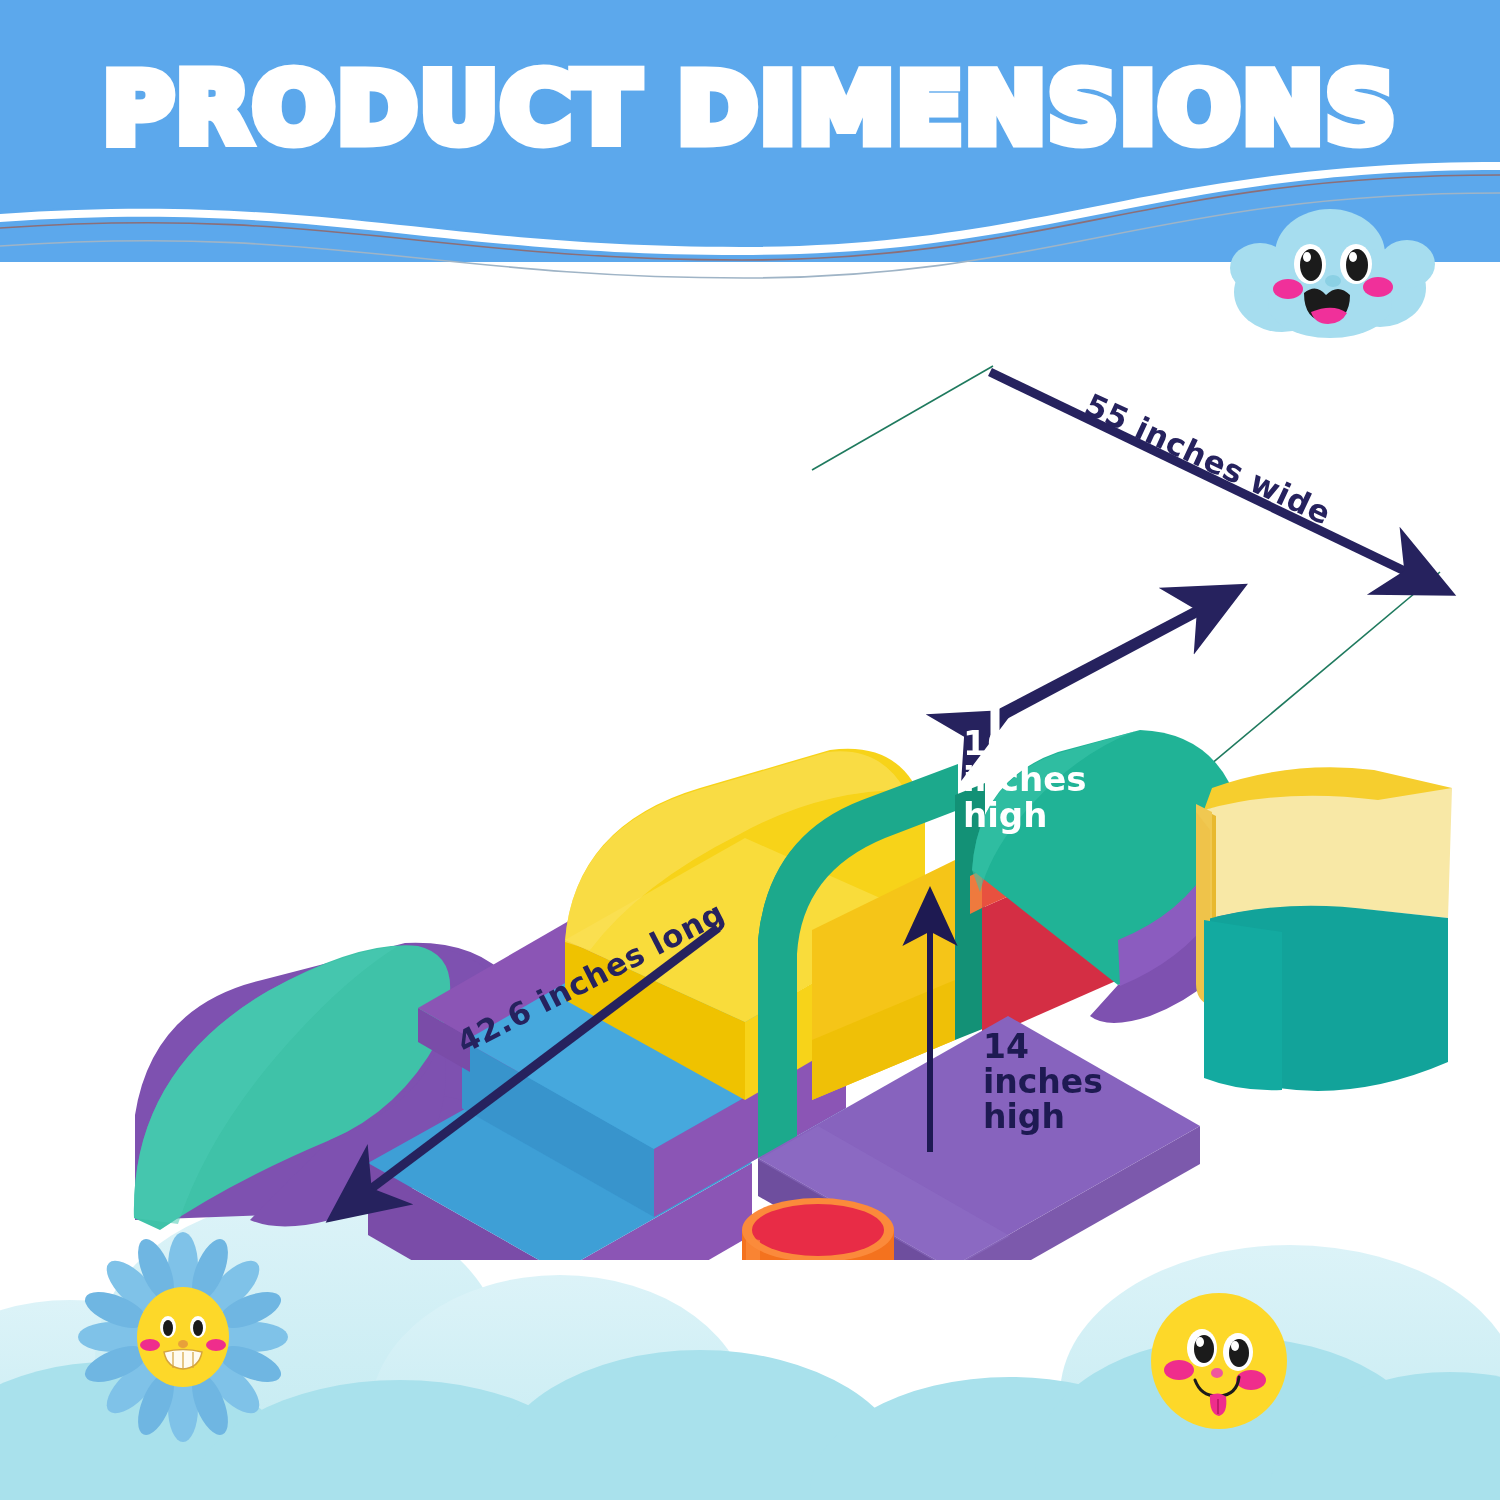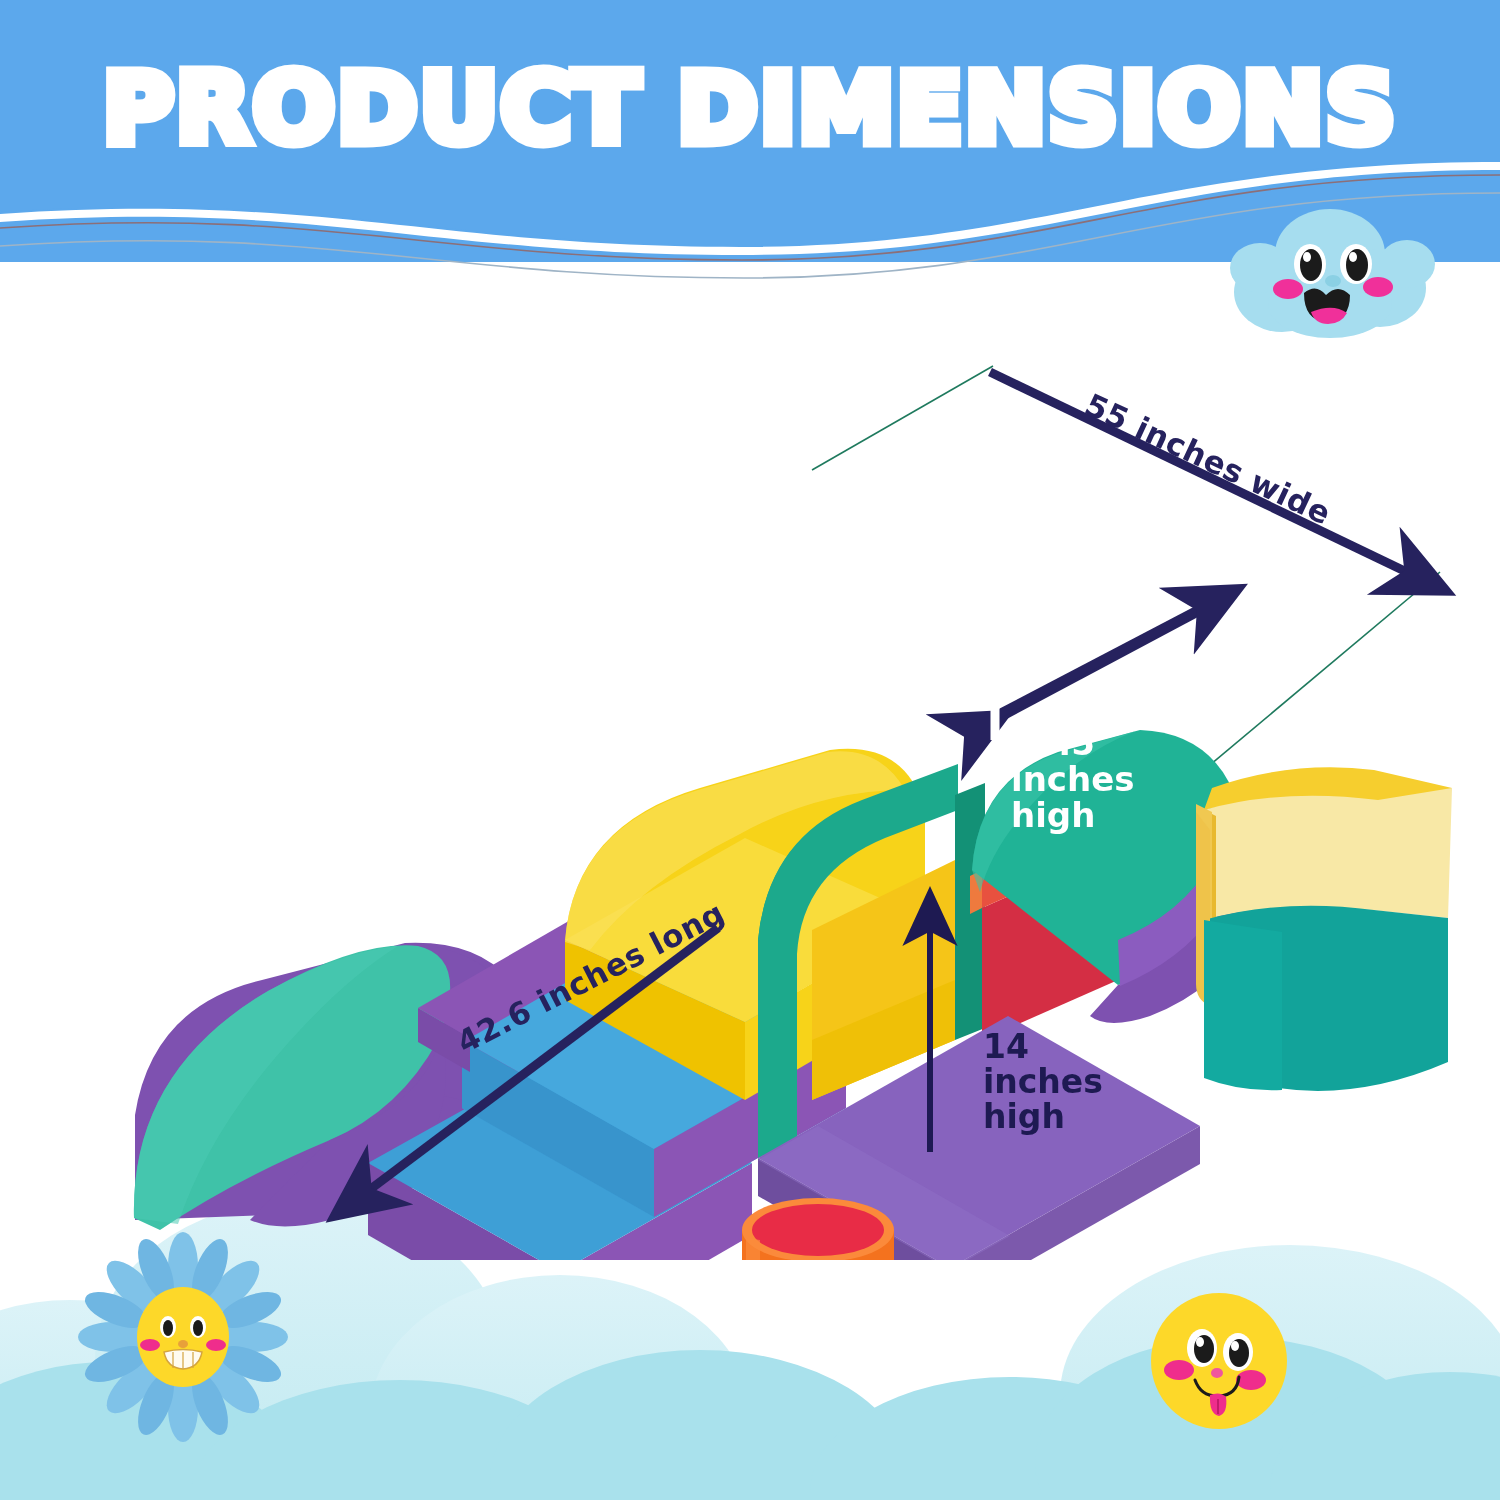--- a/index.html
+++ b/index.html
@@ -72,21 +72,20 @@
     left:452px; top:1030px;
     font-size:31px; color:#26225E;
     transform:rotate(-27deg);
     transform-origin:left top;
     letter-spacing:0.5px;
   }
   #label-high-165{
     left:963px; top:725px;
     font-size:34px; color:#ffffff;
     text-align:left;
-    margin-left:48px;
   }
   #label-high-14{
     left:983px; top:1030px;
     font-size:33px; color:#1E1A52;
     text-align:left;
   }
 </style>
 </head>
 <body>
 

